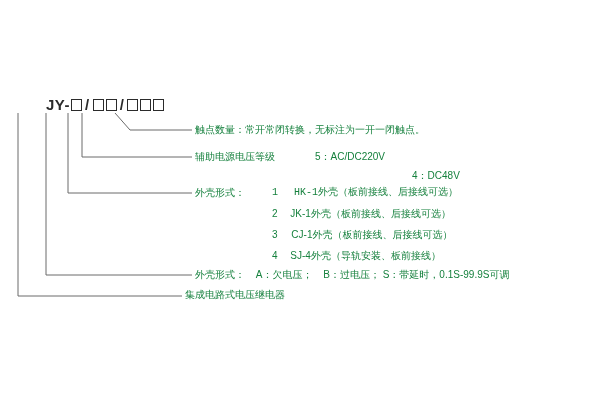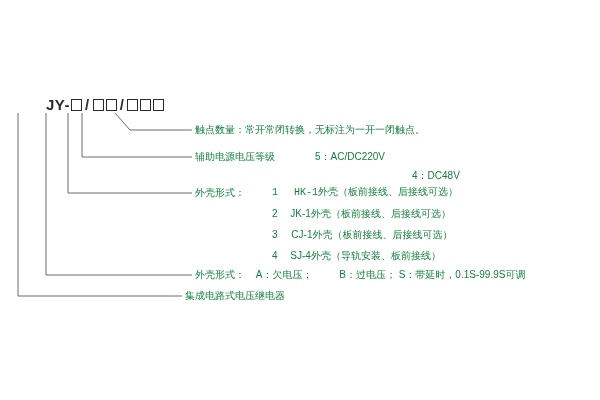--- a/index.html
+++ b/index.html
@@ -92,19 +92,19 @@
     <span style="margin-left:11px;">CJ-1外壳（板前接线、后接线可选）</span>
   </div>
   <div class="label-row" style="left:272px;top:248px;">
     <span>4</span>
     <span style="margin-left:10px;margin-top:28px;">SJ-4外壳（导轨安装、板前接线）</span>
   </div>
 
   <div class="label-row" style="left:195px;top:267px;">
     <span>外壳形式：</span>
     <span style="margin-left:8px;">A：欠电压；</span>
-    <span style="margin-left:24px;">B：过电压；</span>
+    <span style="margin-left:8px;">B：过电压；</span>
     <span>S：带延时，0.1S-99.9S可调</span>
   </div>
 
-  <div class="label-row" style="left:185px;top:288px;">集成电路式电压继电器</div>
+  <div class="label-row" style="left:185px;top:288px;font-family:Liberation Mono, monospace;">集成电路式电压继电器</div>
 
 </div>
 
 </body></html>

